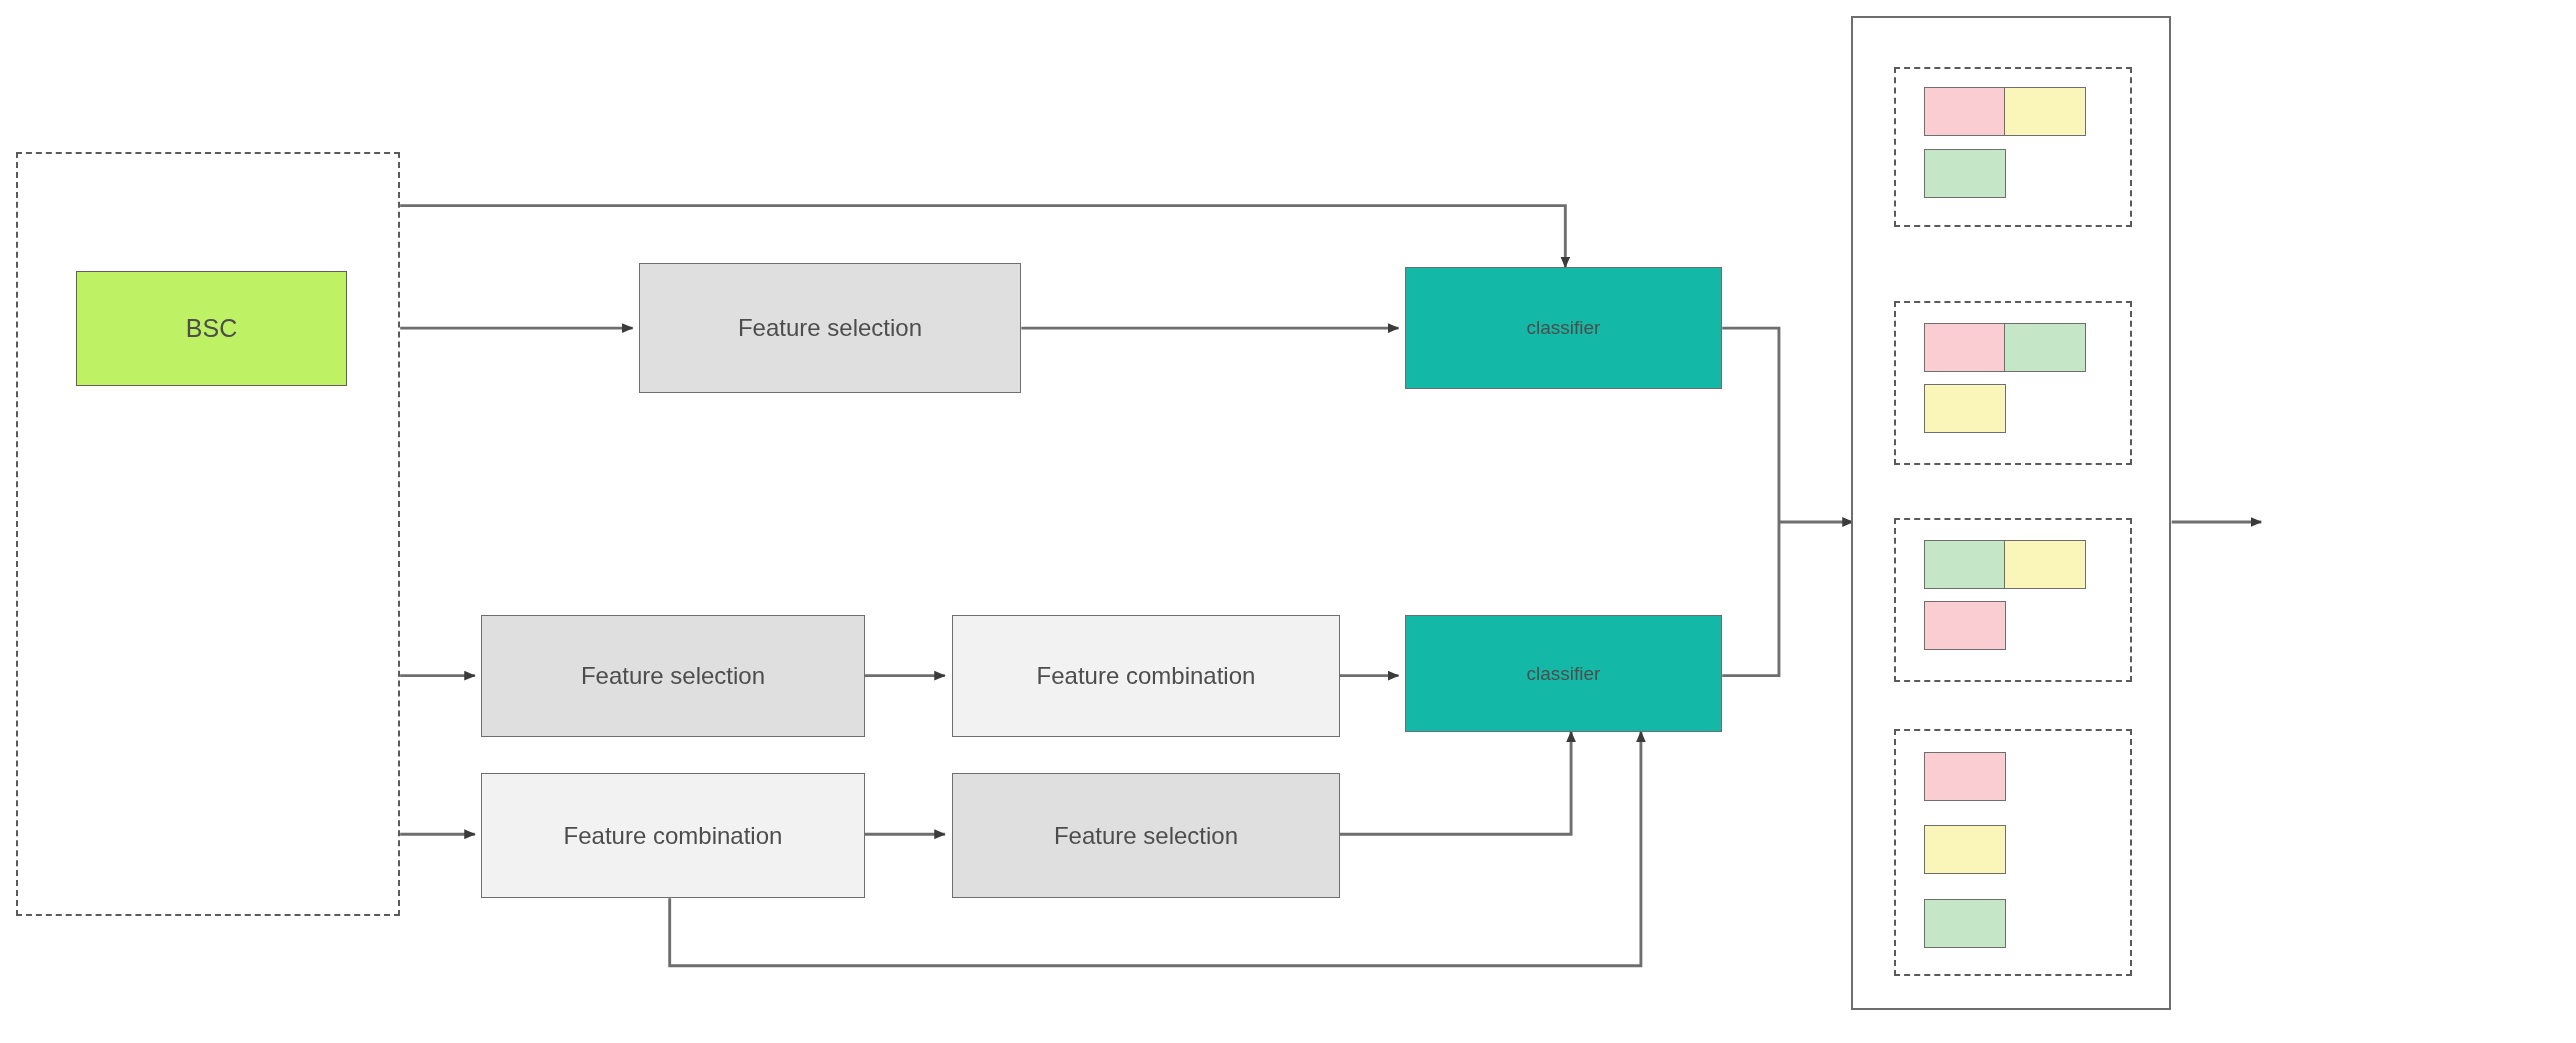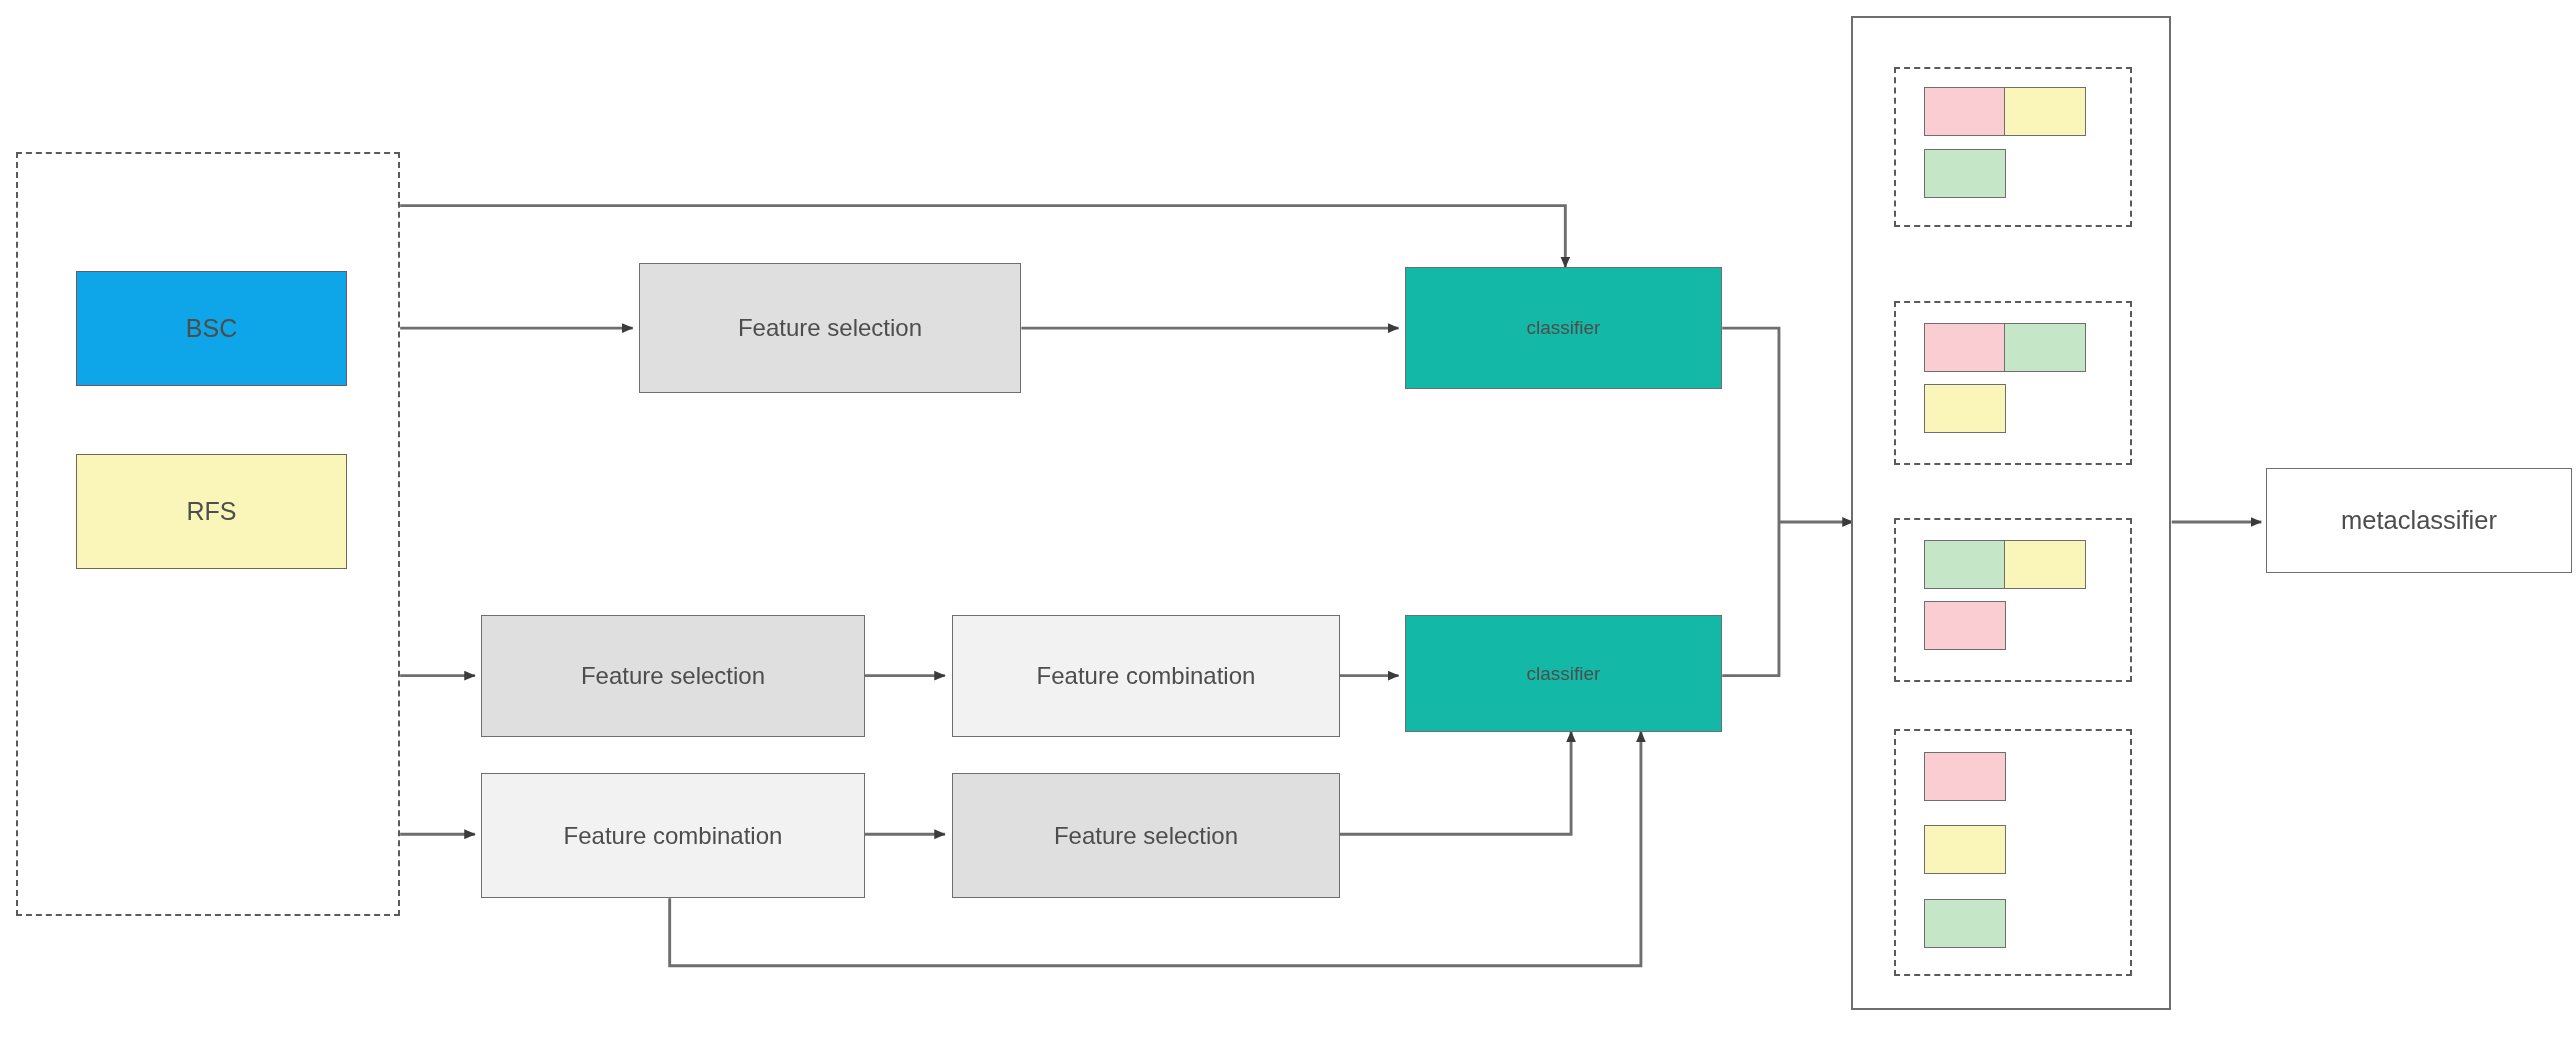--- a/index.html
+++ b/index.html
@@ -5,21 +5,21 @@
   html,body{margin:0;padding:0;background:#ffffff;}
   body{font-family:"Liberation Sans","DejaVu Sans",sans-serif;}
   #stage{position:relative;width:2576px;height:1044px;background:#ffffff;overflow:hidden;}
   #svg-layer{position:absolute;left:0;top:0;width:2576px;height:1044px;}
 
   .node{position:absolute;box-sizing:border-box;display:flex;align-items:center;
         justify-content:center;text-align:center;border:1.6px solid #666666;
         color:#4d4d4d;line-height:1.15;}
 
   .src-box{font-size:25px;}
-  .src-bsc{background:#0ea5e9;border-color:#6b5b5e;}
+  .src-bsc{background:#bef264;border-color:#6b5b5e;}
   .src-rfs{background:#FAF5B8;border-color:#6b6a55;}
   .src-wec{background:#C6E6C8;border-color:#5d6e5e;}
 
   .proc-dark{background:#DFDFDF;border-color:#6e6e6e;font-size:24px;}
   .proc-light{background:#F2F2F2;border-color:#6e6e6e;font-size:24px;align-items:center;}
   .clf{background:#14b8a6;border-color:#6e6e6e;font-size:19px;}
   .meta{background:#FFFFFF;border-color:#6e6e6e;font-size:25.5px;}
 
   .dashed-group{position:absolute;box-sizing:border-box;border:2.5px dashed #5a5a5a;background:transparent;}
   .solid-panel{position:absolute;box-sizing:border-box;border:2.5px solid #6e6e6e;background:#ffffff;}
@@ -71,23 +71,20 @@
       <path d="M2643,635 L2752,635" marker-end="url(#ah)"></path>
     </g>
   </svg>
 
   <div class="dashed-group" style="left:16.4px;top:152px;width:384px;height:764px;"></div>
 
   <div class="node src-box src-bsc" style="left:76px;top:271px;width:271px;height:115px;">
     <span>BSC</span>
   </div>
 
-  <div class="node src-box src-rfs" style="left:76px;top:454px;width:271px;height:115px;">
-    <span>RFS</span>
-  </div>
 
 
   <div class="node proc-dark" style="left:639px;top:263px;width:382px;height:130px;">
     <span>Feature selection</span>
   </div>
 
   <div class="node proc-dark" style="left:481px;top:615px;width:384px;height:122px;">
     <span>Feature selection</span>
   </div>
 
@@ -131,18 +128,15 @@
       <div class="chip chip-pink" style="left:28px;top:81px;width:82px;height:49px;"></div>
     </div>
 
     <div class="dashed-group" style="left:41px;top:711px;width:238px;height:247px;">
       <div class="chip chip-pink" style="left:28px;top:20.5px;width:82px;height:49px;"></div>
       <div class="chip chip-yellow" style="left:28px;top:94px;width:82px;height:49px;"></div>
       <div class="chip chip-green" style="left:28px;top:168px;width:82px;height:49px;"></div>
     </div>
   </div>
 
-  <div class="node meta" style="left:2266px;top:468px;width:306px;height:105px;">
-    <span>metaclassifier</span>
-  </div>
 
 </div>
 
 
 </body></html>

